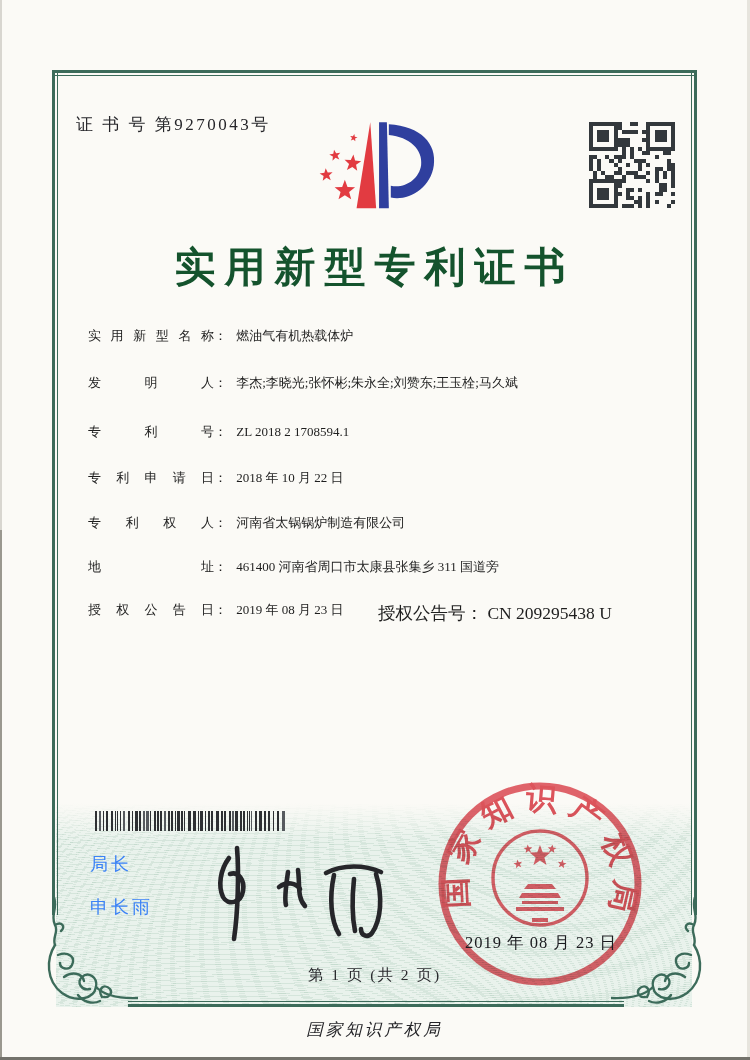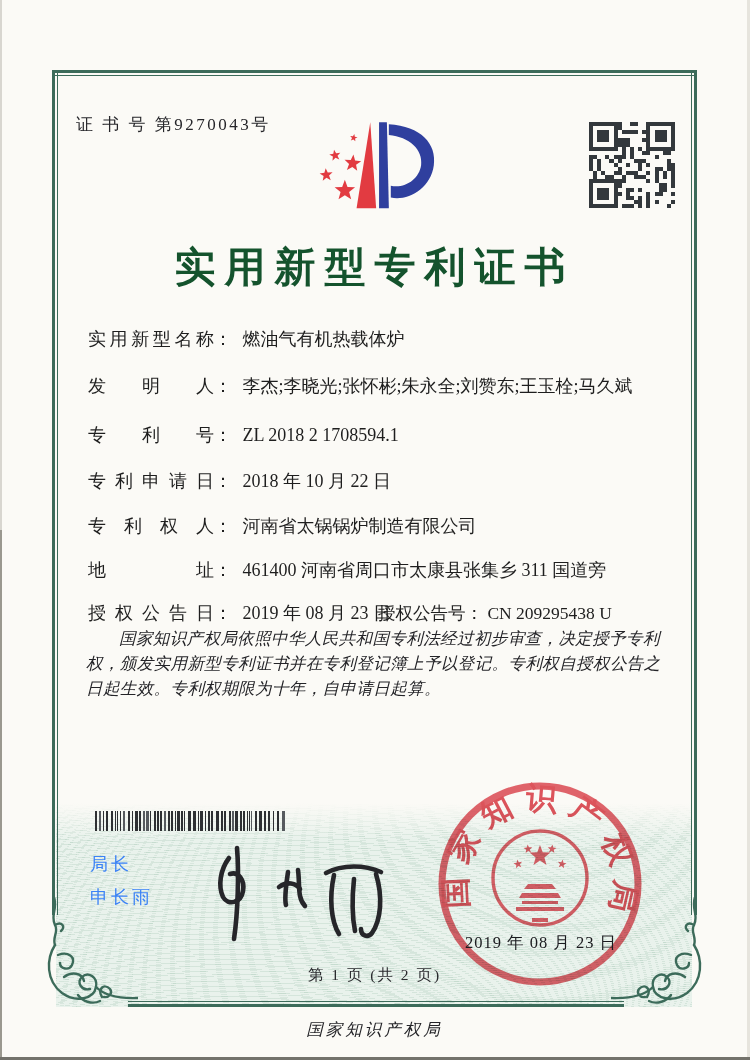--- a/index.html
+++ b/index.html
@@ -30,34 +30,34 @@
   .corner{z-index:3;width:96px;height:112px;}
   .corner-bl{left:42px;top:897px;}
   .corner-br{left:611px;top:897px;transform:scaleX(-1);}
   
   .certno{left:76px;top:113px;font-size:17px;letter-spacing:2.5px;color:#26262a;z-index:4;}
   .logo{left:294px;top:110px;width:176px;height:128px;z-index:4;}
   .qr{left:589px;top:122px;width:86px;height:86px;z-index:4;}
   .title{left:52px;top:240px;width:645px;text-align:center;font-size:41px;font-weight:600;
     letter-spacing:9px;color:#14532d;z-index:4;}
   
-  .row{left:88px;width:590px;z-index:4;font-size:18px;line-height:1.4;}
+  .row{left:88px;width:590px;z-index:4;font-size:13px;line-height:1.4;}
   .lbl{display:inline-block;width:126px;text-align:justify;text-align-last:justify;vertical-align:top;}
   .colon{vertical-align:top;}
   .val{display:inline-block;margin-left:6px;vertical-align:top;max-width:430px;}
   .val2{display:block;}
   .row-grant2{left:378px;top:601px;z-index:4;font-size:17.5px;}
   
   .paras{left:86px;top:626px;width:580px;z-index:4;}
   .paras p{margin:0 0 3px 0;font-size:16.5px;line-height:1.52;text-indent:2em;
     font-style:italic;letter-spacing:.4px;color:#242428;}
   
   .signer{left:90px;top:855px;z-index:5;font-family:"Liberation Sans", sans-serif;
     font-size:18px;color:#3b82f6;letter-spacing:3px;line-height:1;}
-  .signer .name{margin-top:15px;}
+  .signer .name{margin-top:25px;}
   .signature{left:193px;top:842px;width:215px;height:100px;z-index:5;}
   
   .seal{left:428px;top:772px;width:224px;height:224px;z-index:6;mix-blend-mode:multiply;opacity:.92;}
   .seal-date{left:452px;top:932px;width:178px;text-align:center;z-index:7;
     font-size:16.5px;letter-spacing:1px;color:#1b1b1f;}
   .barcode{left:95px;top:811px;width:190px;height:20px;z-index:4;}
   
   .pagenote{left:52px;top:965px;width:645px;text-align:center;z-index:5;font-size:15.5px;
     letter-spacing:2px;color:#2a2a2e;}
   .backnote{left:52px;top:1019px;width:645px;text-align:center;z-index:4;font-size:16.5px;
@@ -362,21 +362,20 @@
 <div class="abs row" style="top:601px">
   <span class="lbl">授权公告日</span><span class="colon">：</span>
   <span class="val">2019 年 08 月 23 日</span>
 </div>
 <div class="abs row-grant2">
   <span>授权公告号</span><span>：</span>
   <span>CN 209295438 U</span>
 </div>
 
 <div class="abs paras">
-  <p>国家知识产权局依照中华人民共和国专利法经过初步审查，决定授予专利权，颁发实用新型专利证书并在专利登记簿上予以登记。专利权自授权公告之日起生效。专利权期限为十年，自申请日起算。</p>
 </div>
 
 <svg class="abs barcode" id="barcode-svg" viewBox="0 0 190 20" preserveAspectRatio="none">
     <rect x="0" y="0" width="2" height="20" fill="#2e3033"></rect>
     <rect x="4" y="0" width="2" height="20" fill="#565a5e"></rect>
     <rect x="8" y="0" width="1" height="20" fill="#2e3033"></rect>
     <rect x="11" y="0" width="2" height="20" fill="#2e3033"></rect>
     <rect x="16" y="0" width="2" height="20" fill="#2e3033"></rect>
     <rect x="20" y="0" width="1" height="20" fill="#2e3033"></rect>
     <rect x="22" y="0" width="1" height="20" fill="#2e3033"></rect>

